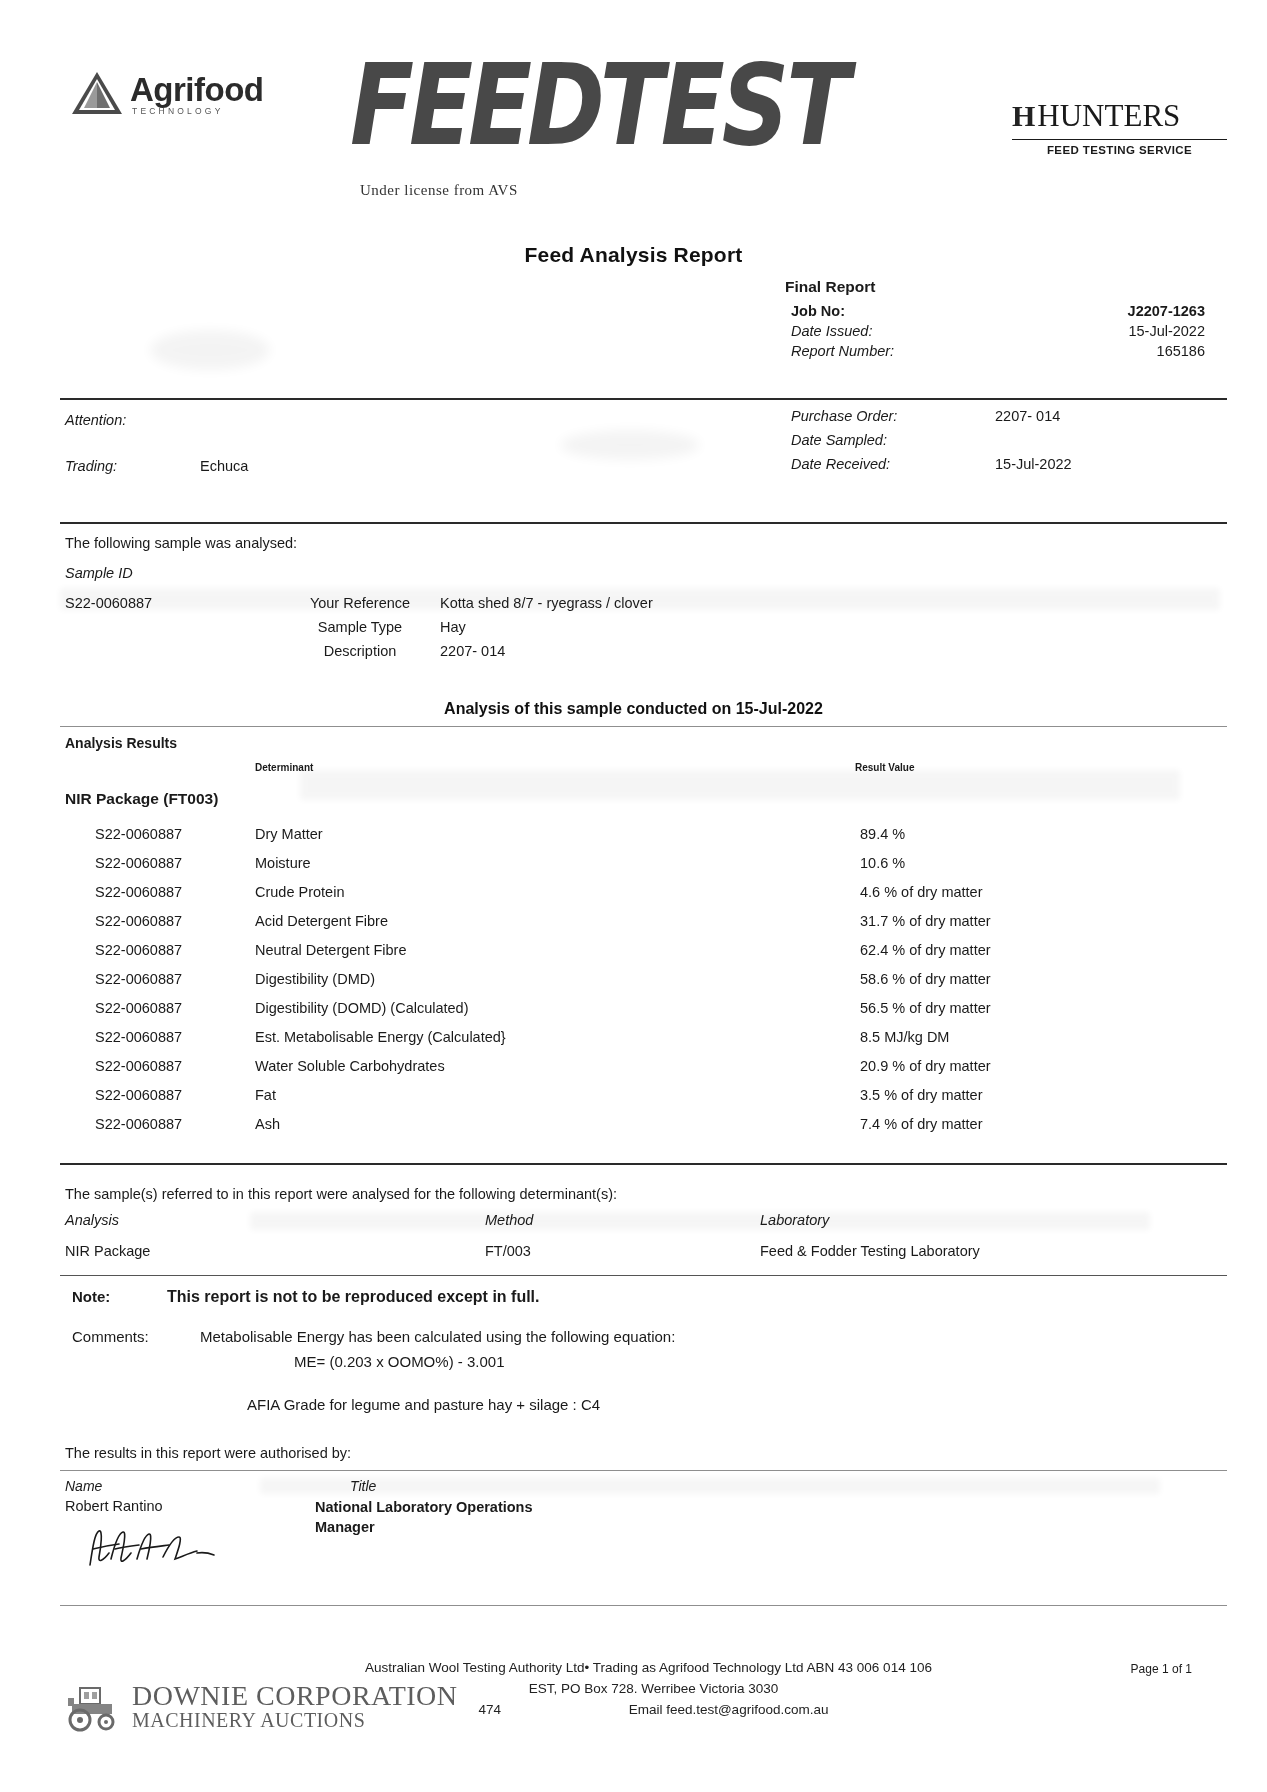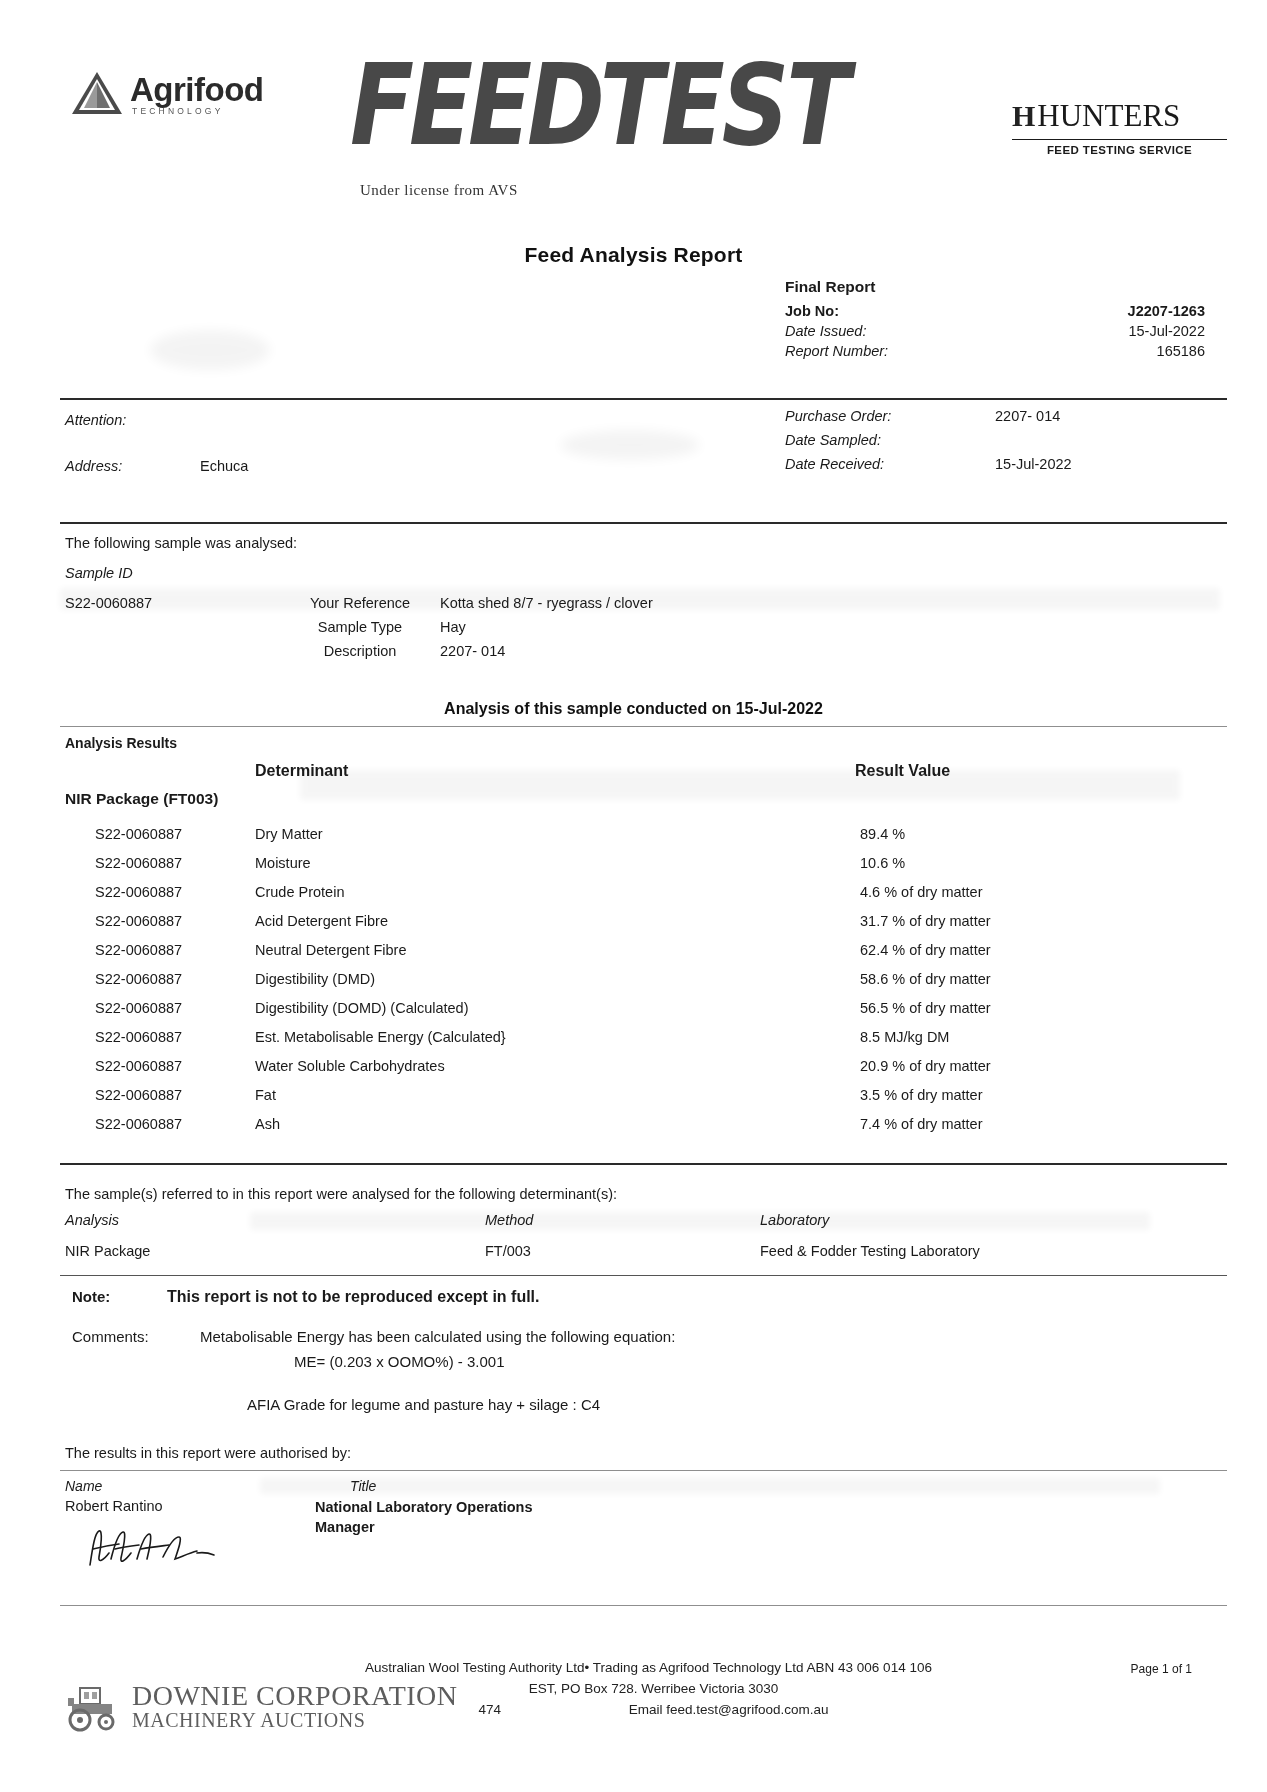--- a/index.html
+++ b/index.html
@@ -111,21 +111,21 @@
   
   .final-block {
     position: absolute;
     left: 785px; top: 278px; width: 420px;
     font-size: 14.5px;
   }
   .final-block .hdr {
     font-weight: bold; font-size: 15.5px; margin-bottom: 7px;
   }
   .kv { display: flex; justify-content: space-between; margin-bottom: 4px; }
-  .kv .k { font-weight: bold; }
+  .kv .k { font-weight: bold; margin-left: 6px; }
   .kv .k.ital { font-style: italic; font-weight: normal; }
   .kv .v { text-align: right; }
   .kv .v.bold { font-weight: bold; }
   
   .rule {
     position: absolute;
     left: 60px; right: 40px;
     border-top: 2px solid #2a2a2a;
   }
   .rule.thin { border-top: 1px solid #8f8f8f; }
@@ -169,21 +169,21 @@
   }
   
   .res-title {
     position: absolute;
     left: 65px; top: 735px;
     font-size: 14px; font-weight: bold;
   }
   .res-head {
     position: absolute;
     left: 65px; right: 32px; top: 762px;
-    font-size: 16px; font-weight: bold;
+    font-size: 10px; font-weight: bold;
     display: flex;
   }
   .res-head .c1 { width: 190px; }
   .res-head .c2 { width: 600px; }
   .pkg {
     position: absolute;
     left: 65px; top: 790px;
     font-size: 15.5px; font-weight: bold;
   }
   .rows {
@@ -349,21 +349,21 @@
   </div>
 
   <div class="rule" style="top:398px;"></div>
 
   <div class="attn">
     <div class="attn-row">
       <span class="lbl">Attention:</span>
       <span></span>
     </div>
     <div class="attn-row">
-      <span class="lbl">Address:</span>
+      <span class="lbl">Trading:</span>
       <span>Echuca</span>
     </div>
   </div>
 
   <div class="po">
     <div class="kv">
       <span class="k">Purchase Order:</span>
       <span class="v">2207- 014</span>
     </div>
     <div class="kv">

